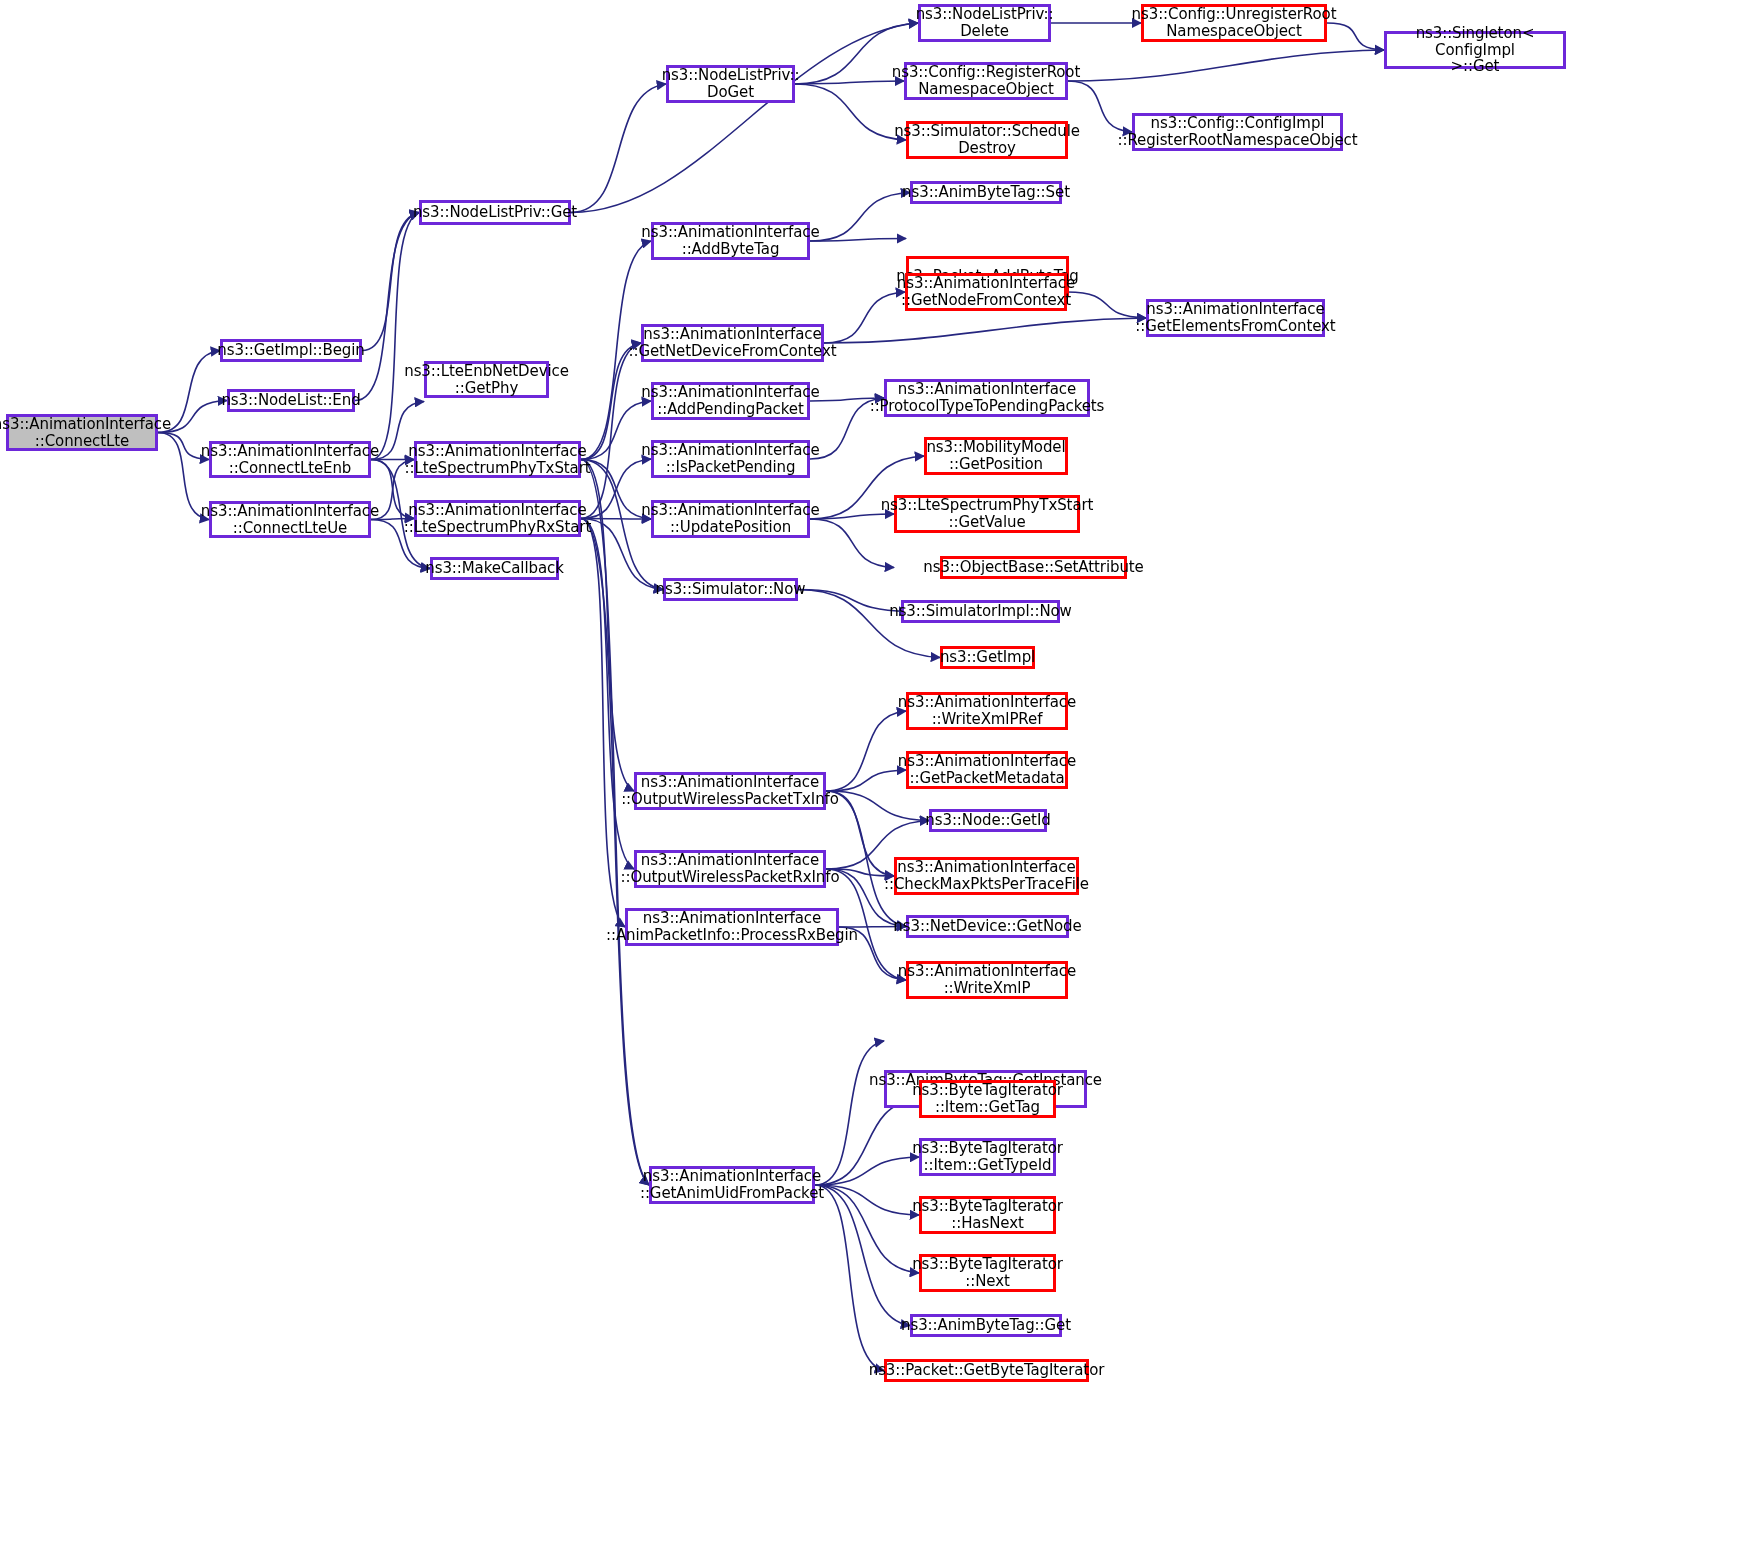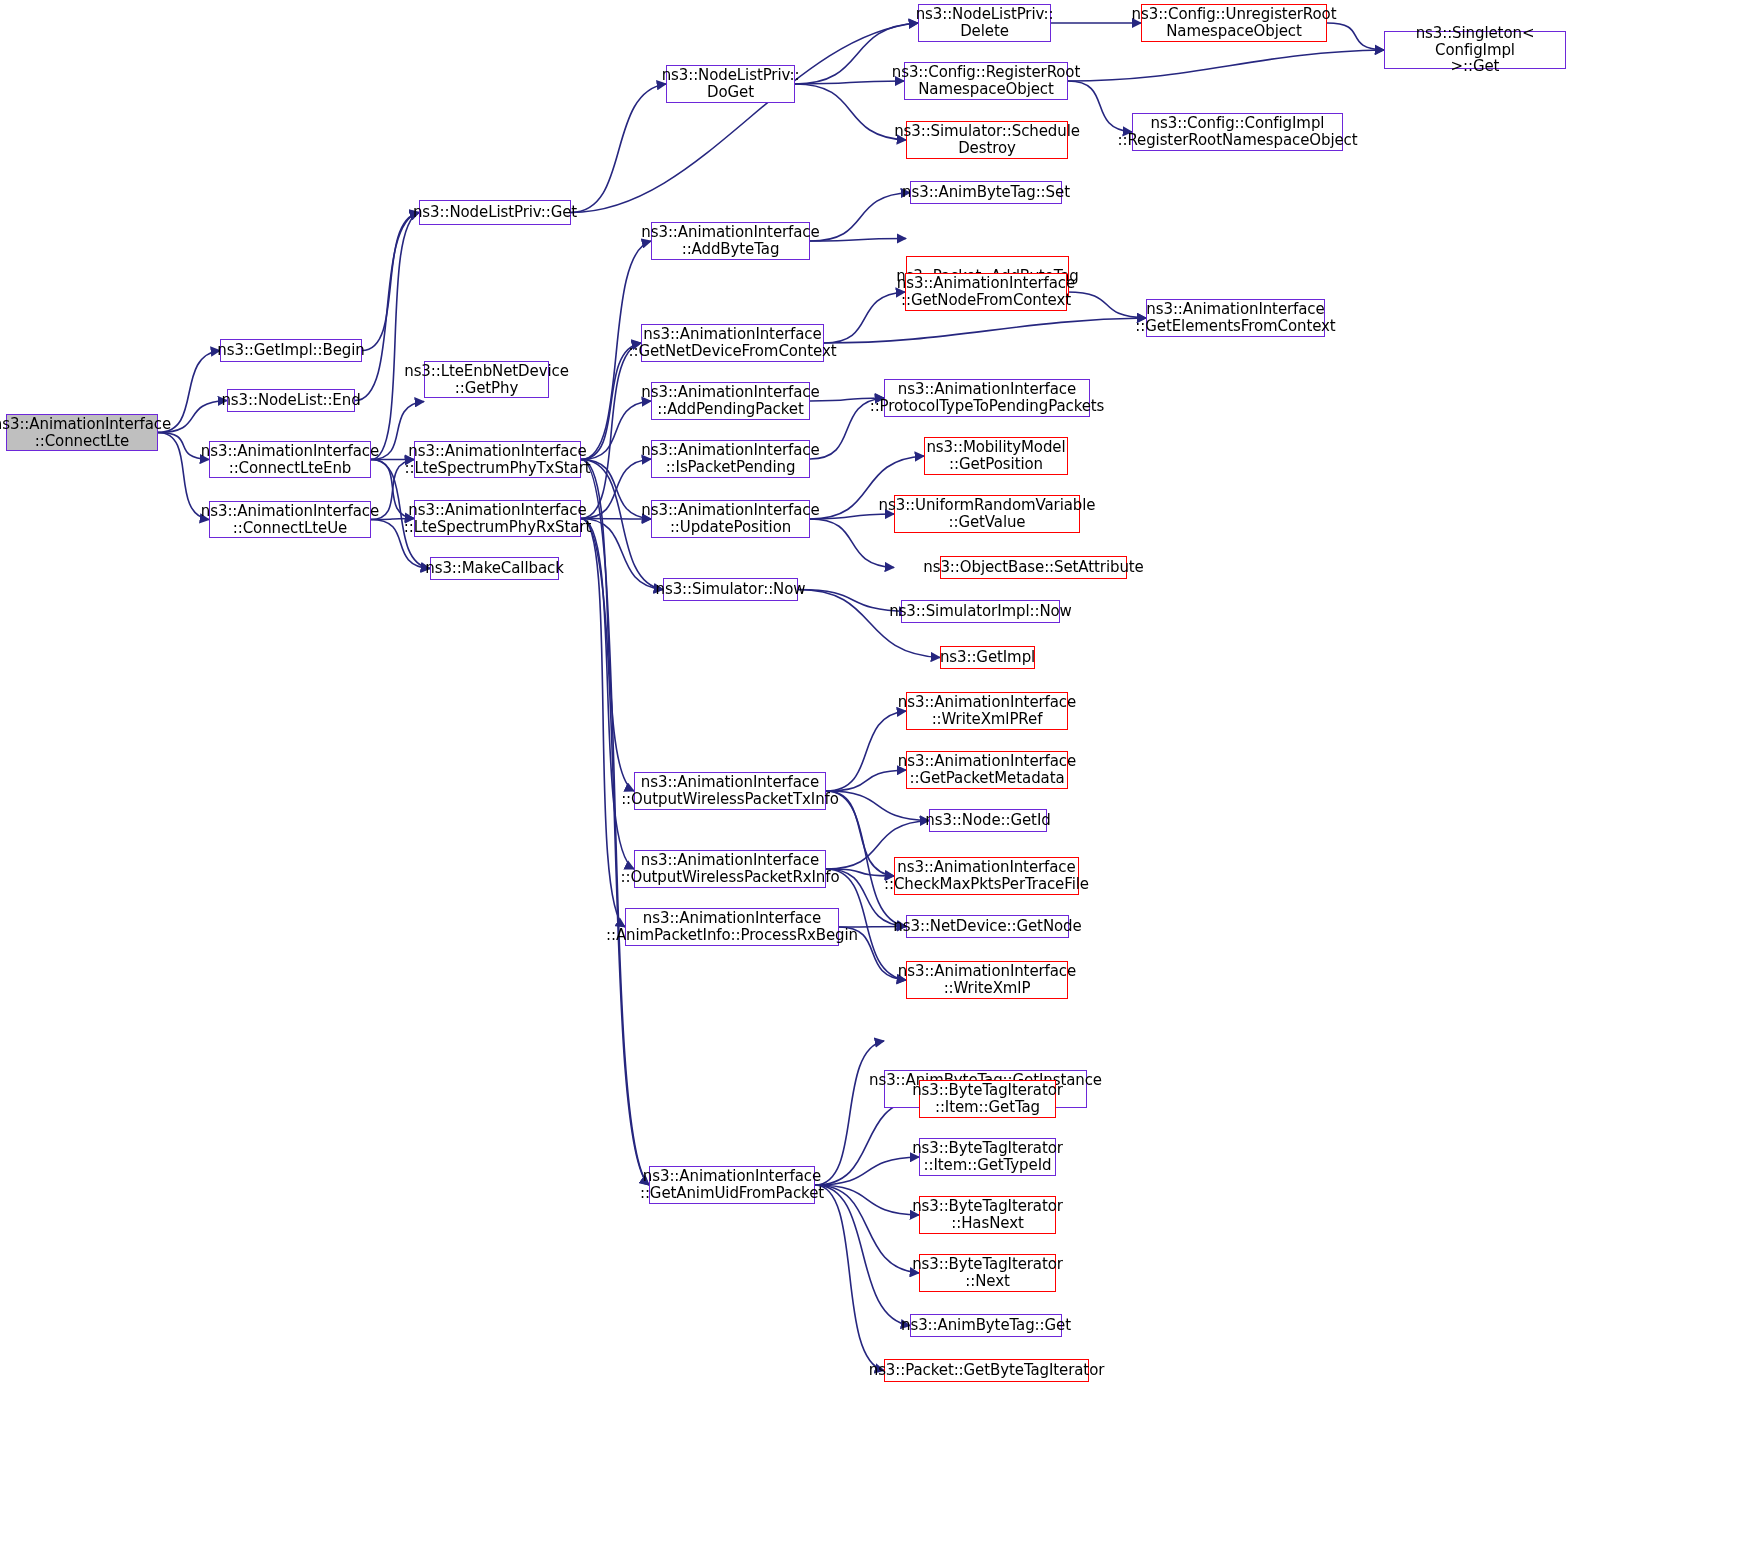--- a/index.html
+++ b/index.html
@@ -24,21 +24,21 @@
     pointer-events: none;
   }
   .node {
     position: absolute;
     box-sizing: border-box;
     display: flex;
     align-items: center;
     justify-content: center;
     text-align: center;
     background: #ffffff;
-    border: 1px solid #6d28d9;
+    border: 3px solid #6d28d9;
     color: #000000;
     font-size: 15px;
     line-height: 1.12;
     letter-spacing: -0.1px;
     padding: 1px 5px;
     white-space: pre-line;
     z-index: 3;
   }
   .node.red {
     border-color: #ff0000;
@@ -171,21 +171,21 @@
       <div class="node" style="left: 651px; top: 382px; width: 159px; height: 38px;">ns3::AnimationInterface
 ::AddPendingPacket</div>
       <div class="node" style="left: 884px; top: 379px; width: 206px; height: 38px;">ns3::AnimationInterface
 ::ProtocolTypeToPendingPackets</div>
       <div class="node" style="left: 651px; top: 440px; width: 159px; height: 38px;">ns3::AnimationInterface
 ::IsPacketPending</div>
       <div class="node red" style="left: 924px; top: 437px; width: 144px; height: 38px;">ns3::MobilityModel
 ::GetPosition</div>
       <div class="node" style="left: 651px; top: 500px; width: 159px; height: 38px;">ns3::AnimationInterface
 ::UpdatePosition</div>
-      <div class="node red" style="left: 894px; top: 495px; width: 186px; height: 38px;">ns3::UniformRandomVariable
+      <div class="node red" style="left: 894px; top: 495px; width: 186px; height: 38px;">ns3::LteSpectrumPhyTxStart
 ::GetValue</div>
       <div class="node red" style="left: 940px; top: 556px; width: 187px; height: 23px;">ns3::ObjectBase::SetAttribute</div>
       <div class="node" style="left: 663px; top: 578px; width: 135px; height: 23px;">ns3::Simulator::Now</div>
       <div class="node" style="left: 901px; top: 600px; width: 159px; height: 23px;">ns3::SimulatorImpl::Now</div>
       <div class="node red" style="left: 940px; top: 646px; width: 95px; height: 23px;">ns3::GetImpl</div>
       <div class="node" style="left: 634px; top: 772px; width: 192px; height: 38px;">ns3::AnimationInterface
 ::OutputWirelessPacketTxInfo</div>
       <div class="node red" style="left: 906px; top: 692px; width: 162px; height: 38px;">ns3::AnimationInterface
 ::WriteXmlPRef</div>
       <div class="node red" style="left: 906px; top: 751px; width: 162px; height: 38px;">ns3::AnimationInterface

